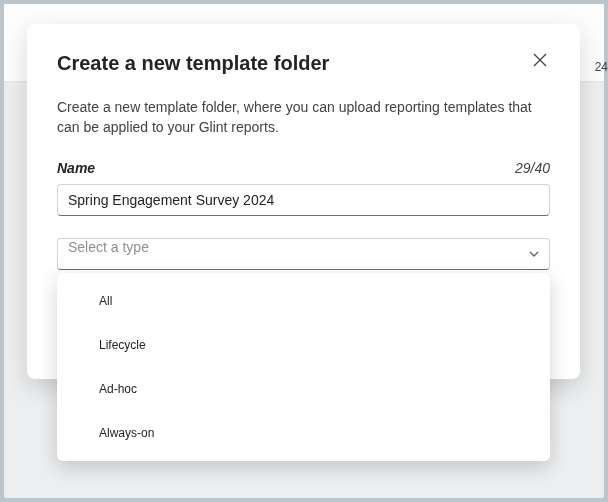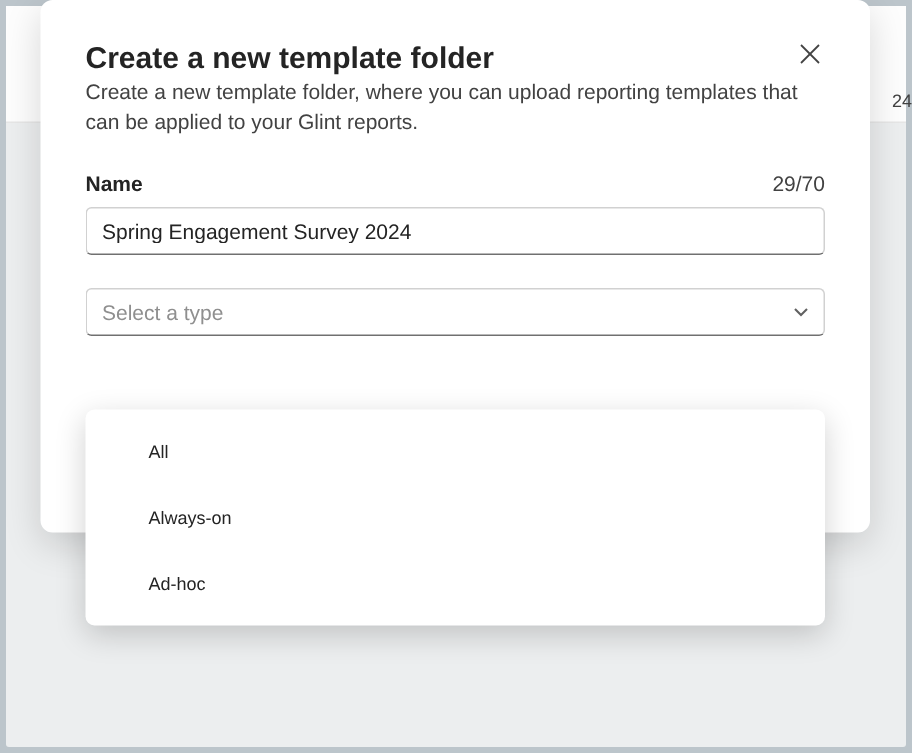--- a/index.html
+++ b/index.html
@@ -37,21 +37,21 @@
     .peek-text {
       position: absolute;
       top: 60px;
       right: 0;
       font-size: 12px;
       color: #424242;
       text-align: right;
     }
     .modal {
       position: absolute;
-      top: 0;
+      top: 24px;
       left: 27px;
       width: 553px;
       height: 355px;
       background: #fff;
       border-radius: 8px;
       box-shadow: 0 8px 24px rgba(0,0,0,0.15);
       padding: 28px 30px 30px 30px;
     }
     .modal-header {
       display: flex;
@@ -71,32 +71,34 @@
       align-items: center;
       justify-content: center;
       color: #424242;
       margin-top: -2px;
     }
     .close-btn svg {
       width: 14px;
       height: 14px;
     }
     .modal-desc {
+      margin-top: 22px;
       font-size: 14px;
       color: #424242;
       line-height: 1.45;
     }
     .field-block {
       margin-top: 22px;
     }
     .field-label-row {
       display: flex;
       justify-content: space-between;
       align-items: center;
       margin-bottom: 8px;
+      font-style: italic;
     }
     .field-label {
       font-size: 14px;
       font-weight: 600;
       color: #242424;
     }
     .char-count {
       font-size: 14px;
       color: #424242;
     }
@@ -118,21 +120,21 @@
       width: 100%;
       height: 32px;
       border: 1px solid #d1d1d1;
       border-bottom: 1px solid #707070;
       border-radius: 4px;
       padding: 0 32px 0 10px;
       font-size: 14px;
       color: #8f8f8f;
       background: #fff;
       display: flex;
-      align-items: center;
+      align-items: flex-start;
       cursor: pointer;
       user-select: none;
     }
     .chevron {
       position: absolute;
       right: 10px;
       top: 50%;
       transform: translateY(-50%);
       width: 12px;
       height: 12px;
@@ -176,34 +178,35 @@
         <line x1="13" y1="1" x2="1" y2="13"></line>
       </svg>
     </div>
   </div>
 
   <div class="modal-desc">Create a new template folder, where you can upload reporting templates that can be applied to your Glint reports.</div>
 
   <div class="field-block">
     <div class="field-label-row">
       <div class="field-label">Name</div>
-      <div class="char-count">29/70</div>
+      <div class="char-count">29/40</div>
     </div>
     <input type="text" class="text-input" value="Spring Engagement Survey 2024" style="">
   </div>
 
   <div class="field-block">
     <div class="select-wrapper">
       <div class="select-input">
         <span>Select a type</span>
       </div>
       <svg class="chevron" viewBox="0 0 12 12" fill="none" stroke="currentColor" stroke-width="1.4">
         <polyline points="2,4 6,8 10,4"></polyline>
       </svg>
     </div>
   </div>
 </div>
 
 <div class="dropdown">
   <div class="dropdown-option">All</div>
+  <div class="dropdown-option">Lifecycle</div>
+  <div class="dropdown-option">Ad-hoc</div>
   <div class="dropdown-option">Always-on</div>
-  <div class="dropdown-option">Ad-hoc</div>
 </div>
 
 </body></html>

